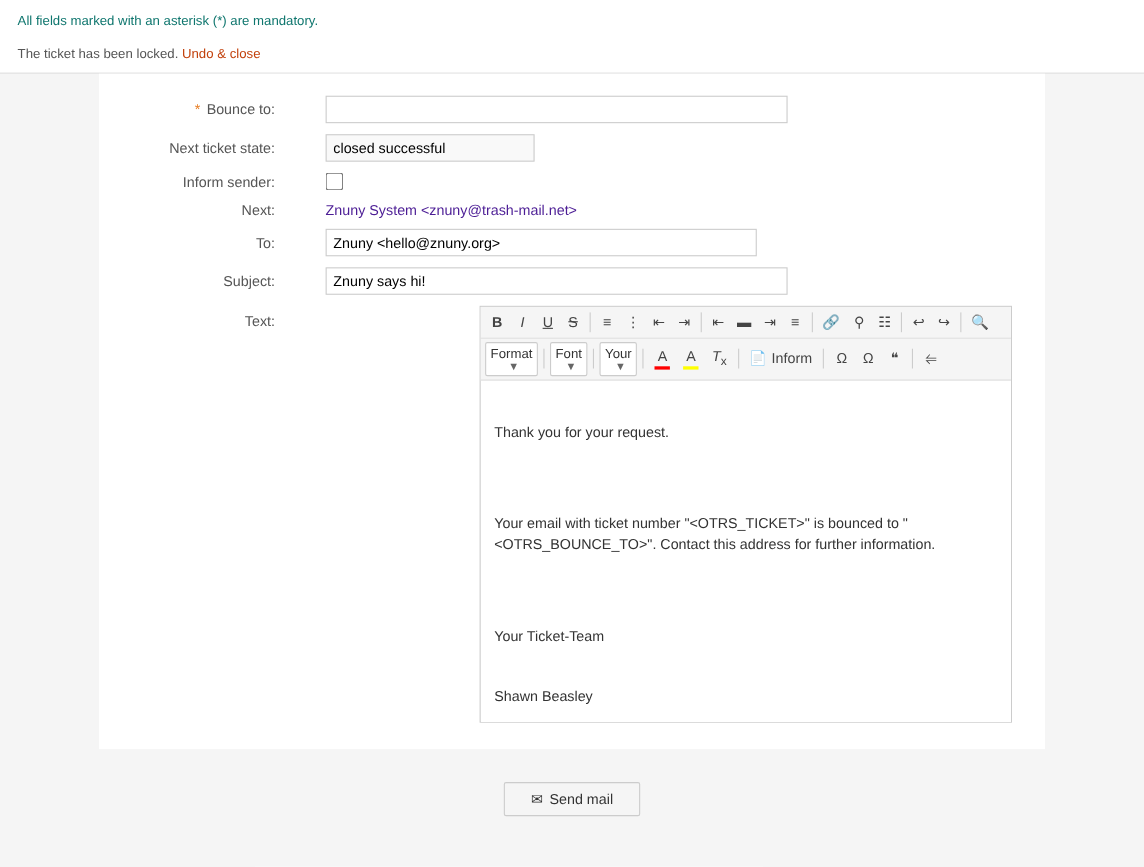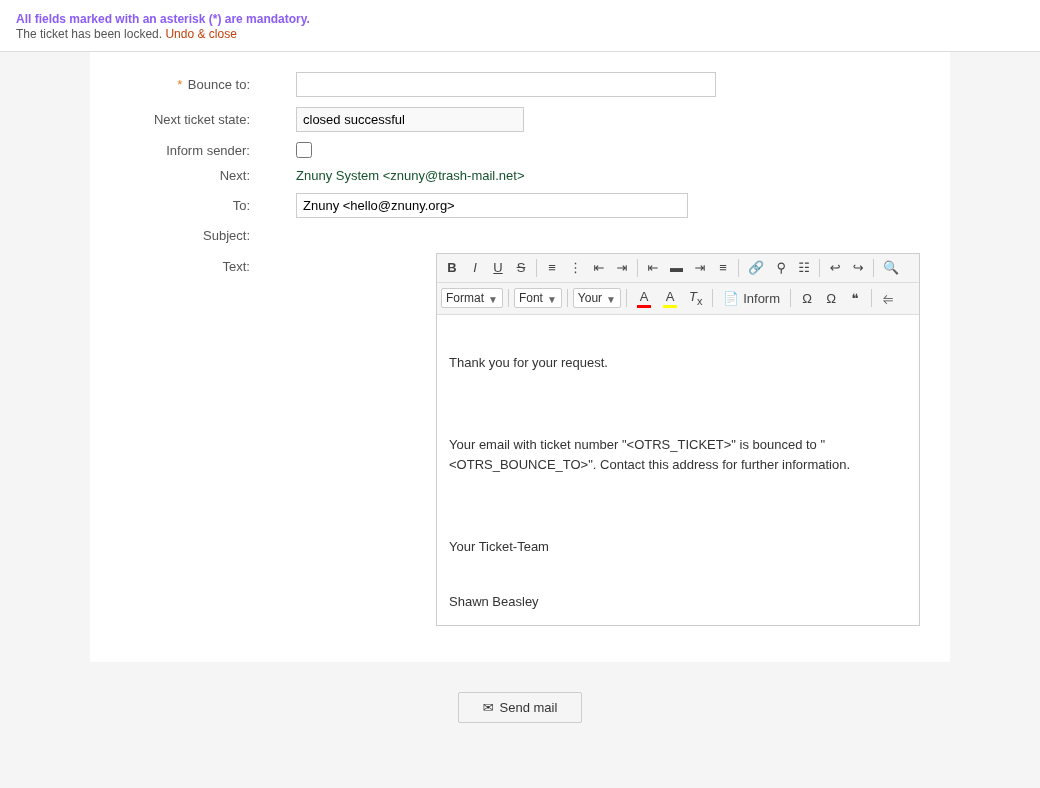--- a/index.html
+++ b/index.html
@@ -15,23 +15,22 @@
       border-bottom: 1px solid #ddd;
     }
     .page-title {
       font-size: 15px;
       font-weight: bold;
       color: #333;
       margin-bottom: 4px;
     }
     .mandatory-note {
       font-size: 12px;
-      color: #8b5cf6;
-      margin-bottom: 1px;
-      font-weight: bold;
+      color: #0f766e;
+      margin-bottom: 16px;
     }
     .lock-notice {
       font-size: 12px;
       color: #555;
     }
     .undo-link {
       color: #c2410c;
       text-decoration: none;
       cursor: pointer;
     }
@@ -63,37 +62,37 @@
       border: 1px solid #ccc;
       padding: 4px 6px;
       font-size: 13px;
       outline: none;
       background: #fff;
     }
     .bounce-to-input {
       width: 420px;
     }
     .next-state-input {
-      width: 228px;
+      width: 190px;
       background: #f9f9f9;
     }
     .to-input {
       width: 392px;
     }
     .subject-input {
       width: 420px;
     }
     .checkbox-field {
       width: 16px;
       height: 16px;
       cursor: pointer;
     }
     .from-value {
       font-size: 13px;
-      color: #14532d;
+      color: #4c1d95;
     }
     .text-editor-wrapper {
       margin-left: 140px;
       width: 620px;
       border: 1px solid #ccc;
     }
     .toolbar-row1 {
       display: flex;
       align-items: center;
       padding: 3px 4px;
@@ -124,28 +123,29 @@
       text-align: center;
     }
     .toolbar-separator {
       width: 1px;
       height: 18px;
       background: #ccc;
       margin: 0 3px;
     }
     .toolbar-dropdown {
       display: flex;
-      align-items: flex-end;
+      align-items: center;
       border: 1px solid #ccc;
       background: #fff;
       padding: 2px 4px;
       cursor: pointer;
       font-size: 12px;
       color: #333;
       border-radius: 2px;
+      flex-direction: column;
     }
     .toolbar-dropdown .arrow {
       margin-left: 4px;
       font-size: 10px;
       color: #666;
     }
     .editor-content {
       background: #fff;
       min-height: 310px;
       padding: 10px 12px;
@@ -172,21 +172,21 @@
       font-size: 13px;
       cursor: pointer;
       display: flex;
       align-items: center;
       gap: 6px;
       border-radius: 2px;
       color: #333;
     }
     .text-label-row {
       align-items: flex-start;
-      margin-bottom: 16px;
+      margin-bottom: 4px;
     }
     .text-label {
       padding-top: 6px;
     }
     .bold { font-weight: bold; }
     .italic { font-style: italic; }
     .underline { text-decoration: underline; }
     .strikethrough { text-decoration: line-through; }
     .color-btn {
       position: relative;
@@ -240,20 +240,21 @@
     <span class="from-value">Znuny System &lt;znuny@trash-mail.net&gt;</span>
   </div>
 
   <div class="form-row">
     <label class="form-label">To:</label>
     <input type="text" class="form-input to-input" value="Znuny &lt;hello@znuny.org&gt;" style="">
   </div>
 
   <div class="form-row">
     <label class="form-label">Subject:</label>
+    <input type="text" class="form-input subject-input" value="Znuny says hi!" style="">
   </div>
 
   <div class="form-row text-label-row">
     <label class="form-label text-label">Text:</label>
     <div class="text-editor-wrapper">
 
       <div class="toolbar-row1">
         <button class="toolbar-btn bold">B</button>
         <button class="toolbar-btn italic">I</button>
         <button class="toolbar-btn underline">U</button>

